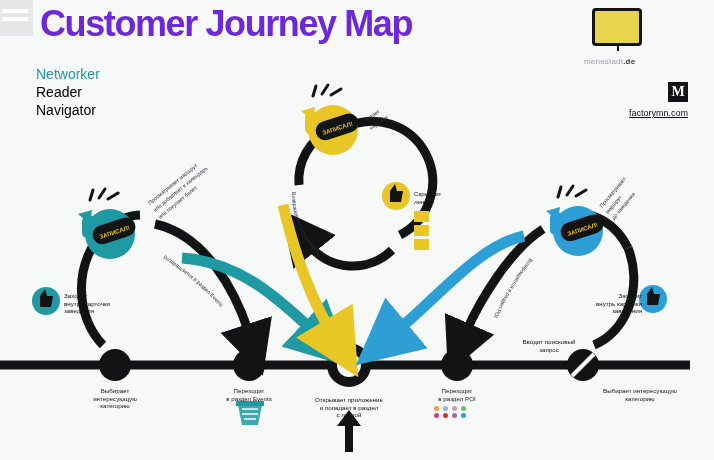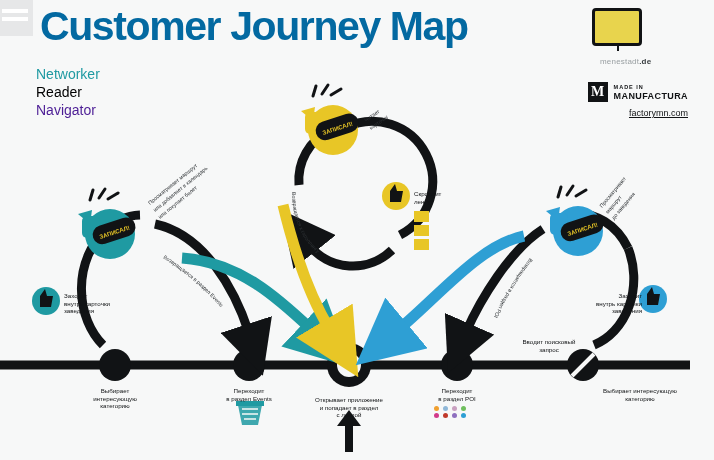--- a/index.html
+++ b/index.html
@@ -17,39 +17,39 @@
   .corner-chip{
     position:absolute;left:0;top:0;width:33px;height:36px;
     background:#e6e7e8;
   }
   .corner-chip i{
     position:absolute;left:2px;top:9px;width:26px;height:4px;background:#ffffff;display:block;
   }
   .corner-chip i.b{top:17px;}
   .title{
     position:absolute;left:40px;top:3px;
-    font-size:41px;font-weight:bold;letter-spacing:-1.4px;
-    color:#0369a1;white-space:nowrap;
+    font-size:36px;font-weight:bold;letter-spacing:-1.4px;
+    color:#6d28d9;white-space:nowrap;
   }
   .legend{position:absolute;left:36px;top:65px;line-height:18px;font-size:14px;}
   .legend div{white-space:nowrap;}
   .lg-net{color:#1f9aa2;}
   .lg-read{color:#000000;}
-  .lg-nav{color:#4c1d95;}
+  .lg-nav{color:#000000;}
 
   
   .brand{position:absolute;right:26px;top:8px;width:110px;text-align:left;}
   .brand-mark{
     width:44px;height:32px;border:3px solid #111315;border-radius:4px;
     background:#e8d44d;margin-left:14px;position:relative;
   }
   .brand-mark:after{
     content:"";position:absolute;left:50%;top:100%;width:2px;height:8px;background:#111315;
   }
-  .brand-name{margin-top:11px;margin-left:22px;font-size:8px;color:#9aa0a3;letter-spacing:.2px;}
+  .brand-name{margin-top:11px;margin-left:6px;font-size:8px;color:#9aa0a3;letter-spacing:.2px;}
   .brand-name b{color:#3b4043;}
   .made{position:absolute;right:26px;top:82px;display:flex;align-items:center;gap:6px;}
   .made-sq{
     width:20px;height:20px;background:#111315;color:#fff;font-size:14px;font-weight:bold;
     display:flex;align-items:center;justify-content:center;font-family:"Liberation Serif",serif;
   }
   .made-txt{line-height:9px;}
   .made-txt .small{font-size:5.5px;letter-spacing:1px;color:#111315;font-weight:bold;}
   .made-txt .big{font-size:9px;letter-spacing:.4px;color:#111315;font-weight:bold;}
   .site{position:absolute;right:26px;top:108px;font-size:9px;color:#111315;text-decoration:underline;padding-left:12px;}
@@ -85,24 +85,20 @@
 
   <div class="brand">
     <div class="brand-mark"></div>
     <div class="brand-name">
       <span>menestadt</span><b>.de</b>
     </div>
   </div>
 
   <div class="made">
     <div class="made-sq">M</div>
-    <div class="made-txt">
-      <div class="small">MADE IN</div>
-      <div class="big">MANUFACTURA</div>
-    </div>
   </div>
   <a class="site" href="#">factorymn.com</a>
 
   <svg id="art" viewBox="0 0 714 460">
     <defs>
       <marker id="ah" markerWidth="6" markerHeight="6" refX="1" refY="3" orient="auto">
         <path d="M0,0 L6,3 L0,6 z" fill="#111315"></path>
       </marker>
       <marker id="ah-t" markerWidth="6" markerHeight="6" refX="1" refY="3" orient="auto">
         <path d="M0,0 L6,3 L0,6 z" fill="#1f9aa2"></path>

